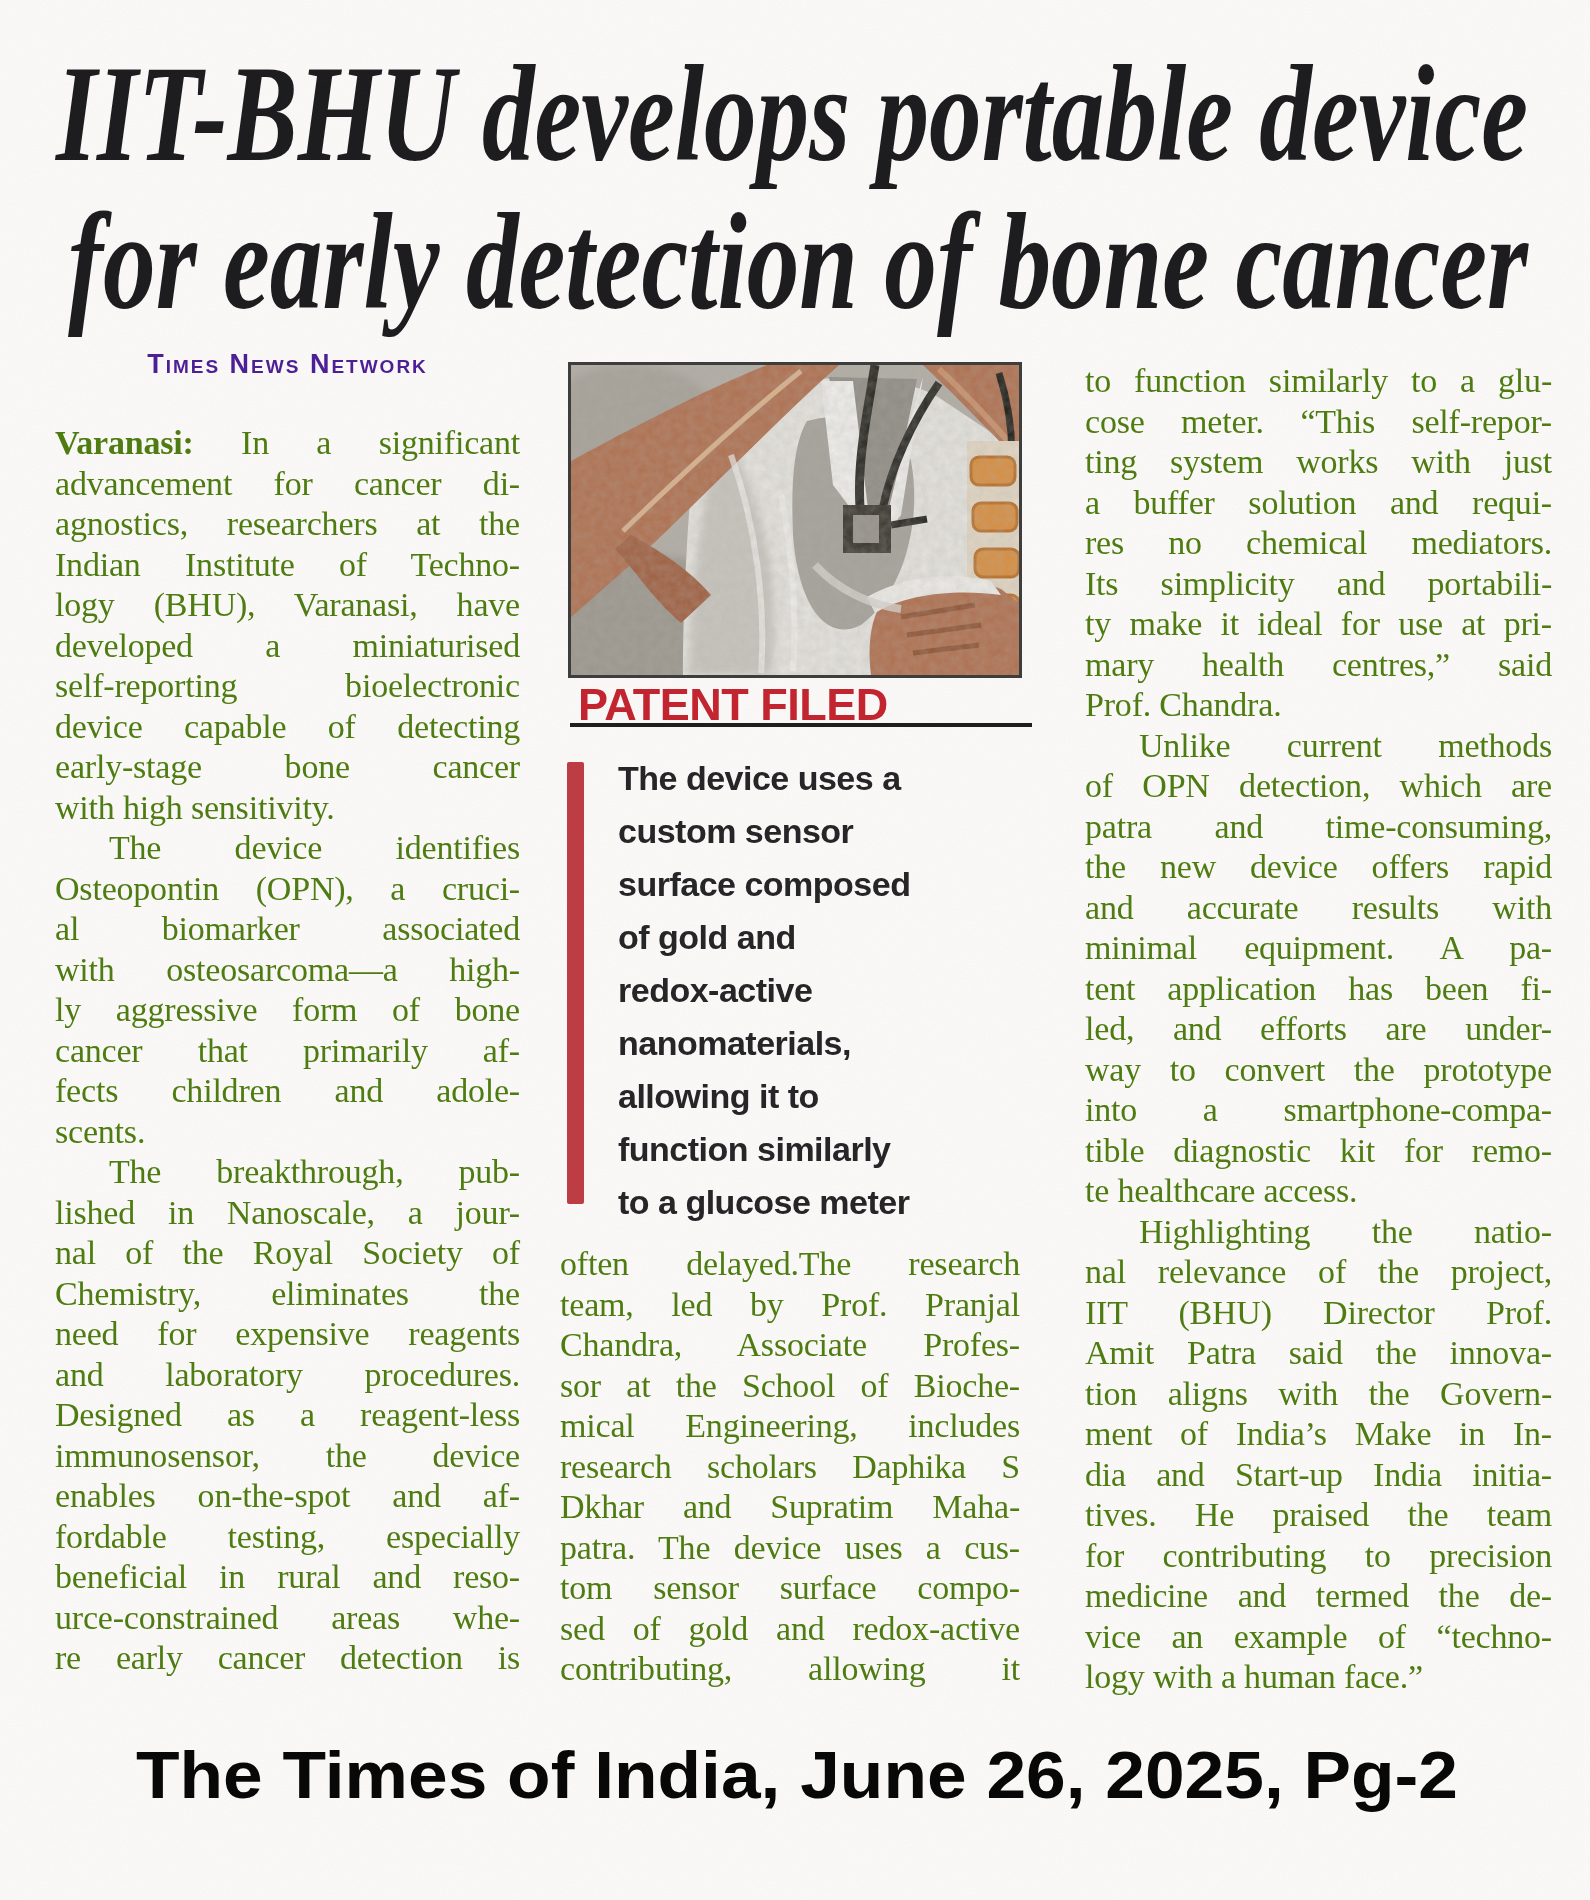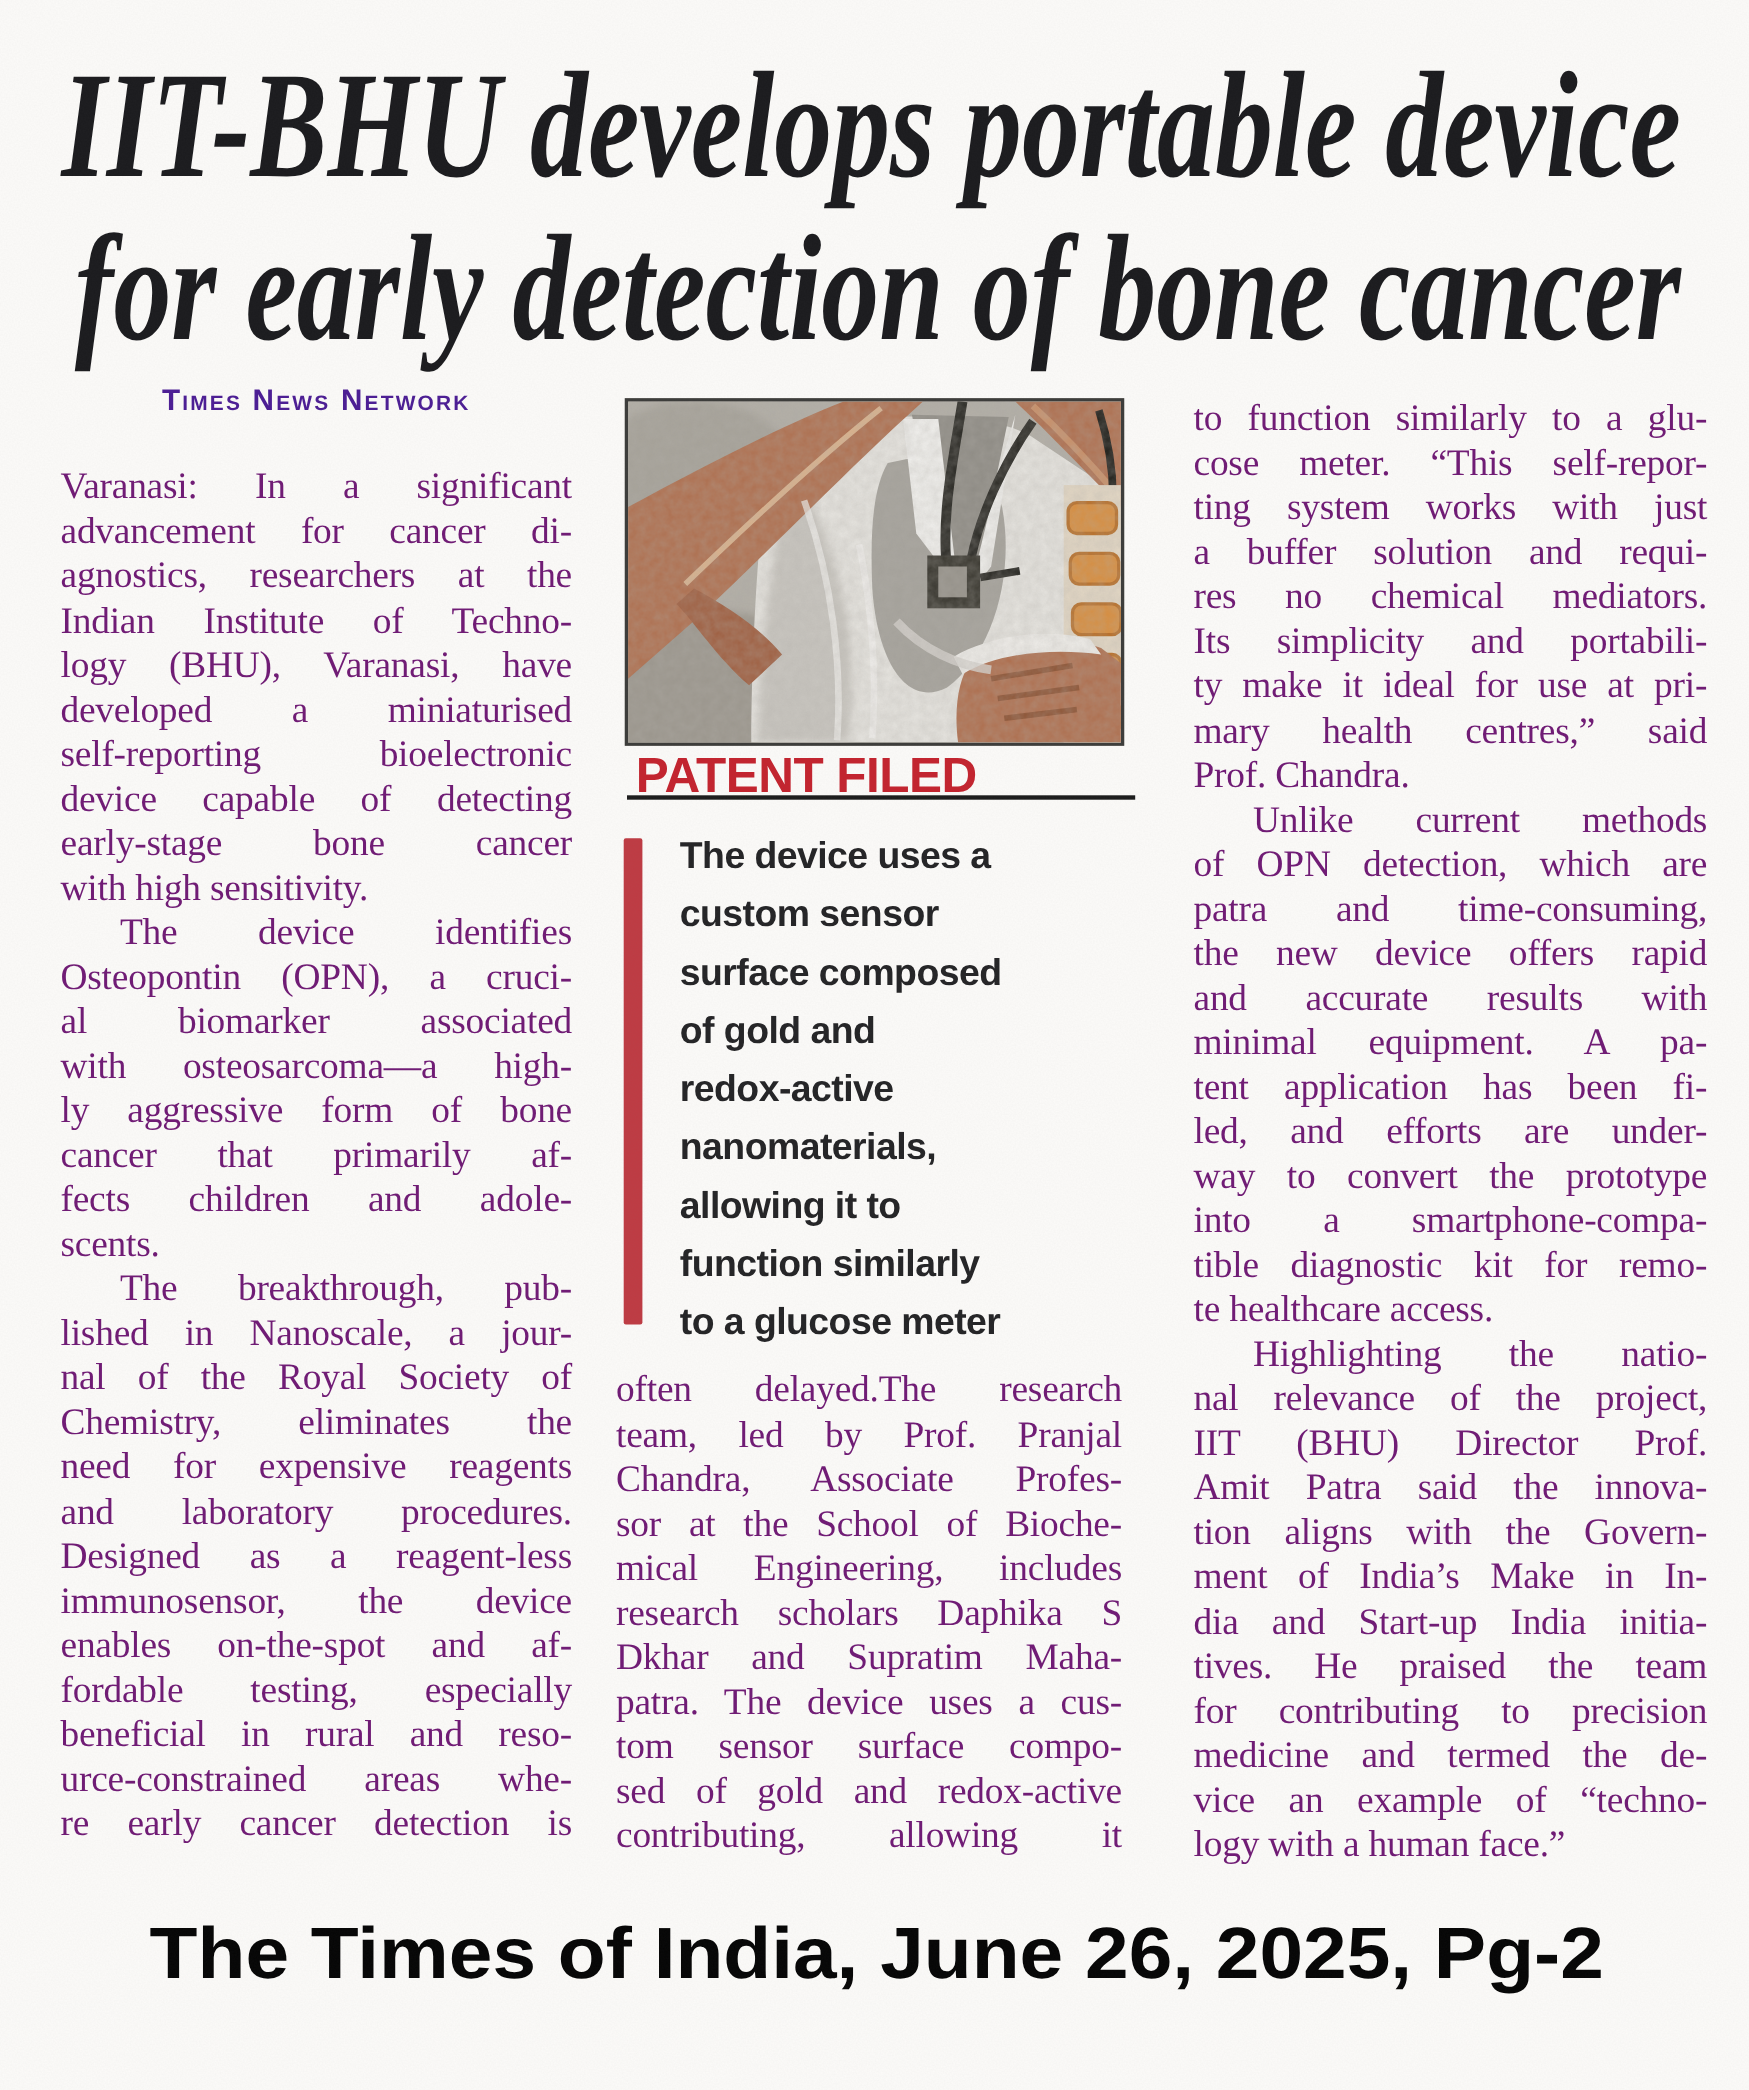--- a/index.html
+++ b/index.html
@@ -20,30 +20,30 @@
     position:absolute;left:55px;top:349px;width:465px;
     text-align:center;
     font-family:"Liberation Sans", sans-serif;
     font-variant:small-caps;
     font-weight:bold;font-size:27px;letter-spacing:2px;color:#4c1d95;
   }
   
   .col{
     position:absolute;
     font-size:34px;line-height:40.5px;
-    color:#701a75;
+    color:#4d7c0f;
     letter-spacing:-0.2px;
   }
   #col-left  {left:55px;  top:423px;  width:465px;}
   #col-mid   {left:560px; top:1244px; width:460px;}
   #col-right {left:1085px;top:361px;  width:467px;}
   .bl{text-align:justify;text-align-last:justify;height:40.5px;overflow:visible;white-space:nowrap;}
   .bl.end{text-align-last:left;}
   .bl.ind{text-indent:54px;}
-  .bl b{font-weight:normal;}
+  .bl b{font-weight:bold;}
   
   .photo{
     position:absolute;left:568px;top:362px;width:448px;height:310px;
     border:3px solid #3c3c3a;background:#b3afa7;box-sizing:content-box;
   }
   
   .patent-label{
     position:absolute;left:578px;top:679px;
     font-family:"Liberation Sans", sans-serif;
     font-weight:bold;font-size:45px;letter-spacing:-0.5px;

